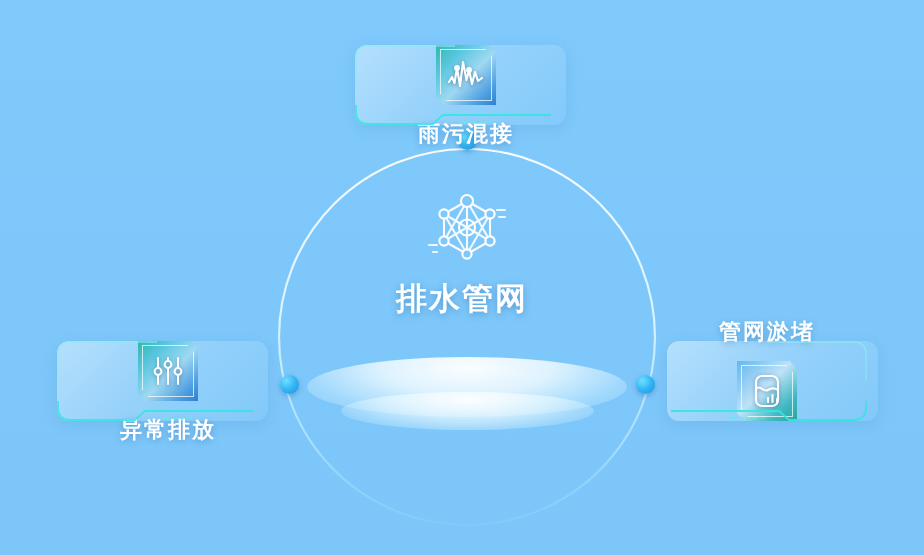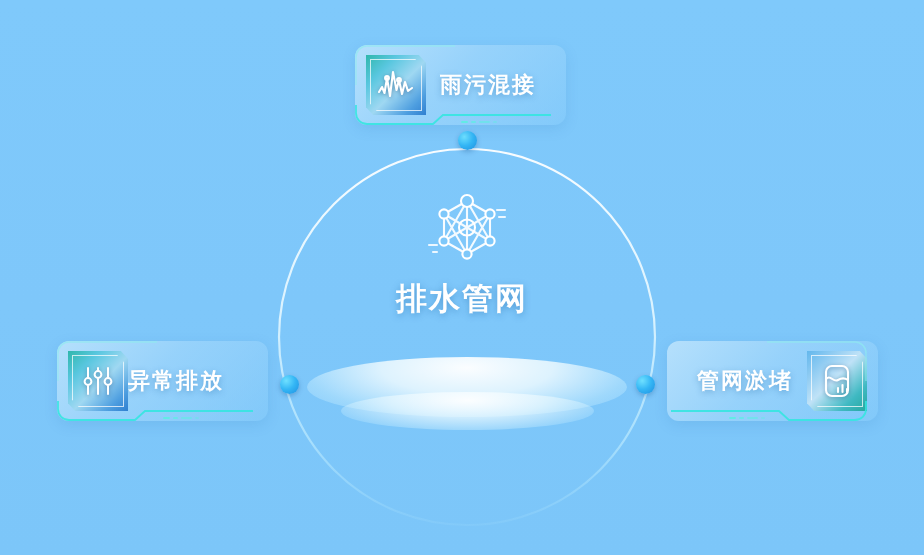--- a/index.html
+++ b/index.html
@@ -48,20 +48,21 @@
     left:341px;top:392px;width:253px;height:38px;
     background:radial-gradient(ellipse at 50% 22%,rgba(255,255,255,.93) 0%,rgba(232,248,255,.74) 42%,rgba(196,236,255,.34) 76%,rgba(170,226,253,.02) 100%);
   }
 
   
   .card{
     position:absolute;display:flex;align-items:center;
     border-radius:12px;
     background:linear-gradient(135deg,rgba(186,226,252,.92) 0%,rgba(160,214,251,.72) 45%,rgba(138,205,250,.34) 100%);
     box-shadow:0 4px 14px rgba(40,110,180,.13);
+    flex-direction:column;
   }
   .card .edge{
     position:absolute;pointer-events:none;
   }
   .tile{
     position:relative;width:60px;height:60px;flex:none;
     -webkit-clip-path:polygon(0 0,88% 0,100% 13%,100% 100%,12% 100%,0 87%);
     clip-path:polygon(0 0,88% 0,100% 13%,100% 100%,12% 100%,0 87%);
     background:linear-gradient(135deg,#2fb7ac 0%,#59c7df 26%,#9fd8f2 54%,#4f9fe0 82%,#2f7fd0 100%);
     box-shadow:0 3px 8px rgba(25,80,140,.30);
@@ -80,21 +81,21 @@
   .tile svg{position:relative;z-index:2;filter:drop-shadow(0 1px 2px rgba(20,60,110,.45));}
 
   .card-label{
     color:#ffffff;font-size:22px;font-weight:bold;letter-spacing:2px;
     text-shadow:0 2px 6px rgba(34,104,168,.40);white-space:nowrap;
   }
 
   
   #card-top{left:355px;top:45px;width:200px;height:80px;padding-left:11px;gap:14px;}
   
-  #card-left{left:57px;top:341px;width:200px;height:80px;padding-left:11px;}
+  #card-left{left:57px;top:341px;width:200px;height:80px;padding-left:11px;gap:14px;}
   
   #card-right{left:667px;top:341px;width:200px;height:80px;padding-right:11px;gap:14px;justify-content:flex-end;align-items:center;}
   .dashes{position:absolute;display:flex;gap:3px;bottom:3px;}
   .dashes i{display:block;width:7px;height:2px;background:rgba(90,240,225,.85);border-radius:1px;}
   .dashes i:nth-child(2){width:5px;opacity:.8}
   .dashes i:nth-child(3){width:11px;opacity:.65}
   .dashes i:nth-child(4){width:4px;opacity:.45}
 </style>
 </head>
 <body>

